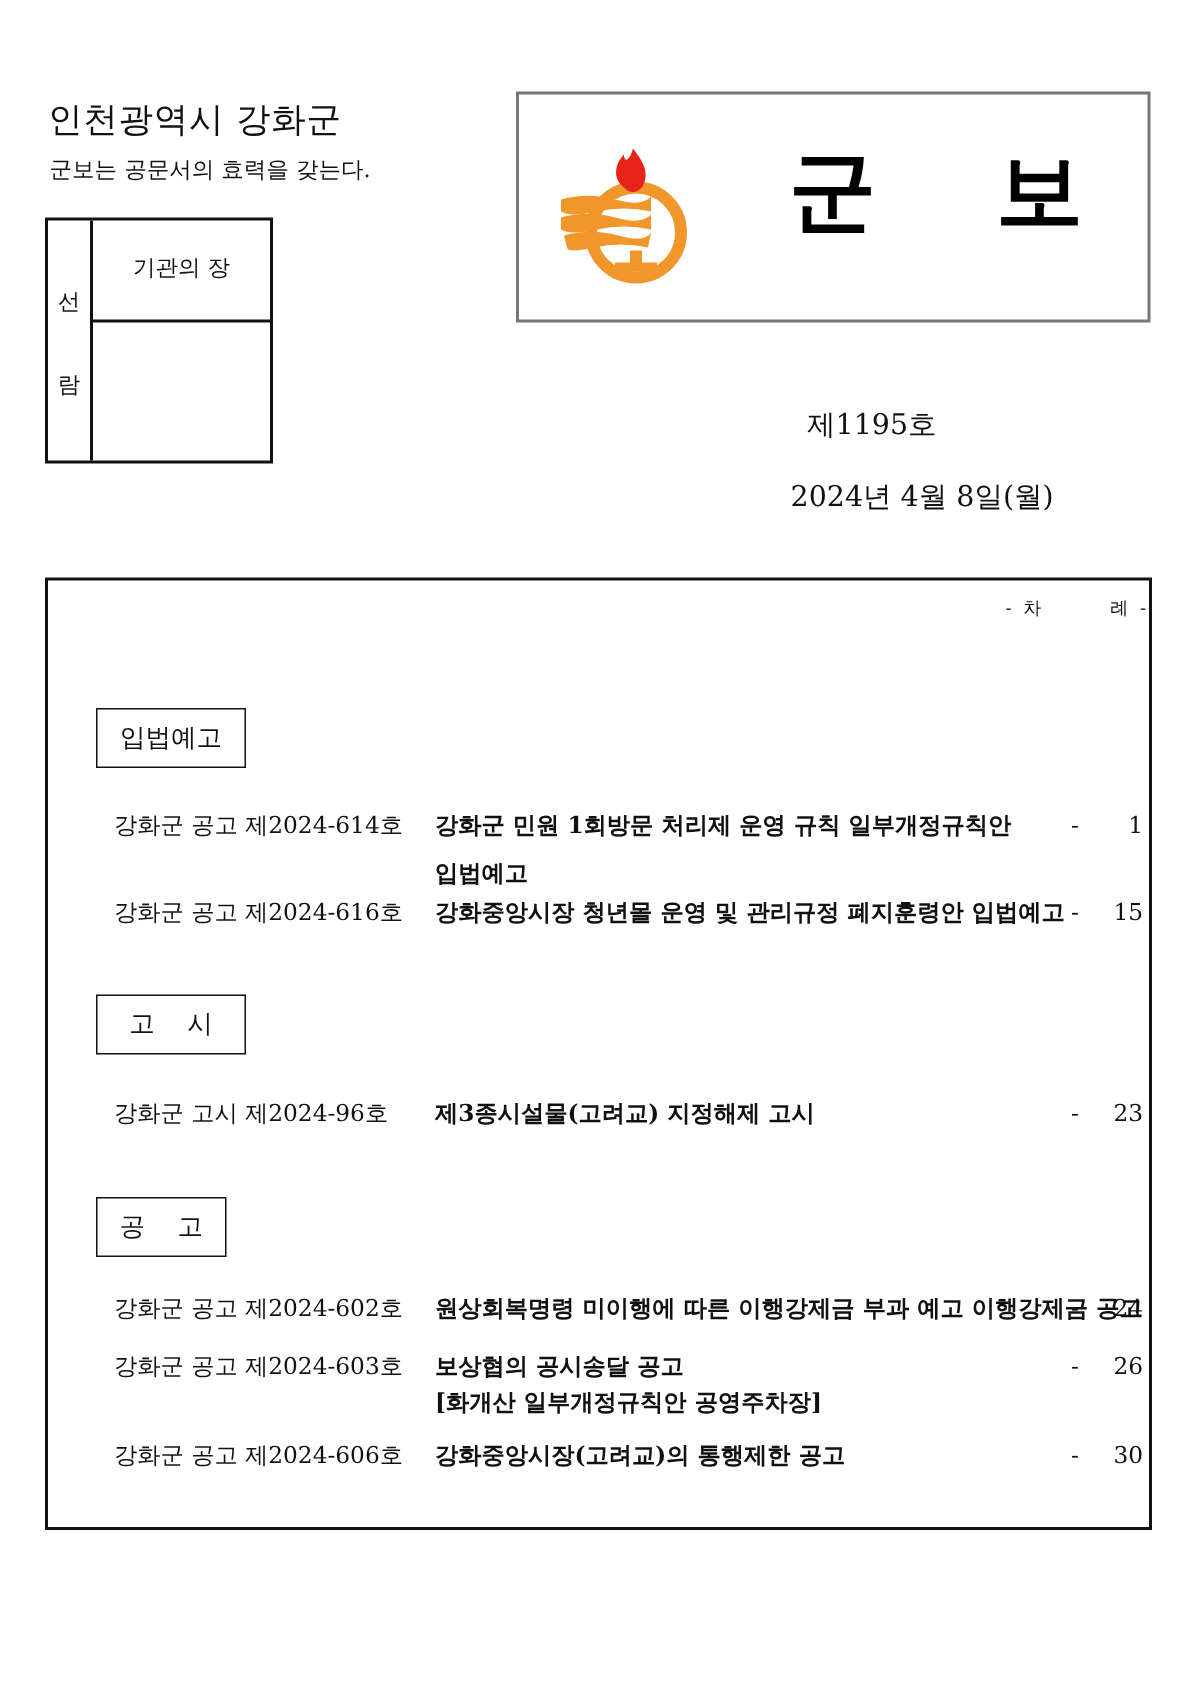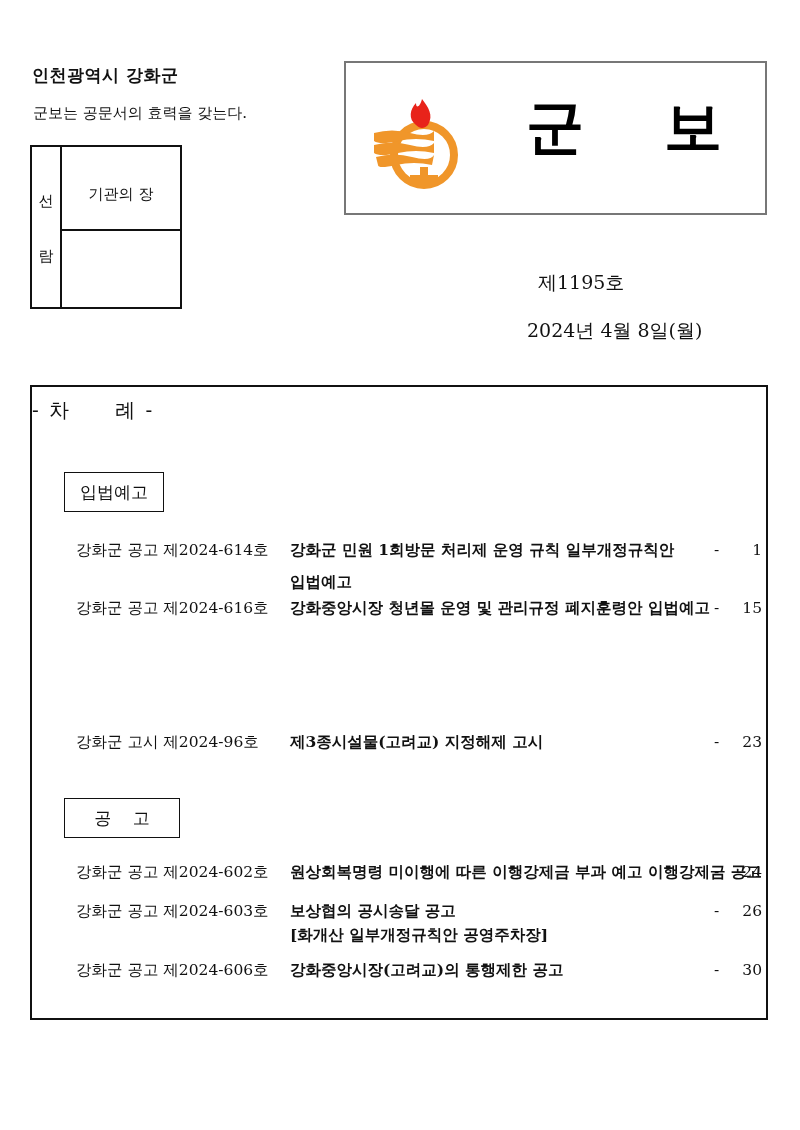--- a/index.html
+++ b/index.html
@@ -1,50 +1,50 @@
 <!DOCTYPE html>
 <html><head>
 <meta charset="utf-8">
 <style>
   html, body { margin: 0; padding: 0; background: #ffffff; }
   body { width: 800px; height: 1130px; position: relative; overflow: hidden;
          font-family: "DejaVu Serif", "Liberation Serif", serif; color: #111; }
 
   .org-title { position: absolute; left: 32px; top: 64px; font-family: "DejaVu Sans", "Liberation Sans", sans-serif;
-               font-weight: bold; font-size: 17px; letter-spacing: 0.5px; margin: 0; }
+               font-weight: normal; font-size: 23px; letter-spacing: 0.5px; margin: 0; }
   .org-sub { position: absolute; left: 33px; top: 104px; font-size: 15px; margin: 0; }
 
   .preview-box { position: absolute; left: 30px; top: 145px; width: 152px; height: 164px;
                  border: 2px solid #111; box-sizing: border-box; display: flex; }
   .preview-side { width: 30px; border-right: 2px solid #111; box-sizing: border-box; position: relative; }
   .preview-side span { position: absolute; left: 0; width: 100%; text-align: center; font-size: 15px; }
   .preview-side .c1 { top: 45px; }
   .preview-side .c2 { top: 100px; }
-  .preview-main { flex: 1; display: flex; flex-direction: column; margin-top: 16px; }
+  .preview-main { flex: 1; display: flex; flex-direction: column; }
   .preview-head { height: 68px; border-bottom: 2px solid #111; box-sizing: border-box;
                   text-align: center; padding-top: 22px; font-size: 15px; font-family: "DejaVu Sans", sans-serif; }
   .preview-body { flex: 1; }
 
   .banner { position: absolute; left: 344px; top: 61px; width: 423px; height: 154px;
             border: 2px solid #777; box-sizing: border-box; background: #fff; }
   .banner-logo { position: absolute; left: 26px; top: 32px; width: 90px; height: 96px; }
   .banner-ch { position: absolute; top: 35px; font-family: "DejaVu Sans", sans-serif; font-weight: bold;
                font-size: 58px; color: #000; line-height: 1; }
   .banner-ch.c1 { left: 180px; }
   .banner-ch.c2 { left: 318px; }
 
   .issue-no { position: absolute; left: 0; width: 800px; top: 270px; text-align: center;
               font-size: 19px; padding-left: 363px; box-sizing: border-box; text-align: left; }
   .issue-no span { position: absolute; left: 538px; }
   .issue-date { position: absolute; left: 486px; top: 318px; font-size: 19px; margin-left: 41px; }
 
   .toc { position: absolute; left: 30px; top: 385px; width: 738px; height: 635px;
          border: 2px solid #111; box-sizing: border-box; }
-  .toc-title { position: absolute; left: 0; width: 100%; top: 10px; text-align: left;
-               font-size: 20px; letter-spacing: 2px; }
+  .toc-title { position: absolute; left: 0; width: 100%; top: 10px; text-align: right;
+               font-size: 12px; letter-spacing: 2px; }
   .toc-title .gap { display: inline-block; width: 44px; }
 
   .sec-head { position: absolute; left: 32px; height: 40px; border: 1.5px solid #111; box-sizing: border-box;
               font-size: 17px; line-height: 38px; text-align: center; font-family: "DejaVu Sans", sans-serif; }
 
   .row { position: absolute; left: 32px; width: 698px; font-size: 15.5px; line-height: 20px; }
   .row .ref { position: absolute; left: 12px; top: 0; white-space: nowrap; }
   .row .title { position: absolute; left: 226px; top: 0; width: 420px; font-weight: bold; }
   .row .title .l2 { display: block; margin-top: 12px; }
   .row .dash { position: absolute; left: 650px; top: 0; }
@@ -107,29 +107,30 @@
     <span class="page">1</span>
   </div>
 
   <div class="row" style="top:211px;">
     <span class="ref">강화군 공고 제2024-616호</span>
     <span class="title" style="width:430px; white-space:nowrap;">강화중앙시장 청년몰 운영 및 관리규정 폐지훈령안 입법예고</span>
     <span class="dash">-</span>
     <span class="page">15</span>
   </div>
 
+  <div class="sec-head" style="top:276px; width:100px; white-space:pre;">고    시</div>
 
   <div class="row" style="top:345px;">
     <span class="ref">강화군 고시 제2024-96호</span>
     <span class="title">제3종시설물(고려교) 지정해제 고시</span>
     <span class="dash">-</span>
     <span class="page">23</span>
   </div>
 
-  <div class="sec-head" style="top:411px; width:116px; white-space:pre;">공    고</div>
+  <div class="sec-head" style="top:411px; width:87px; white-space:pre;">공    고</div>
 
   <div class="row" style="top:475px;">
     <span class="ref">강화군 공고 제2024-602호</span>
     <span class="title" style="width:430px; white-space:nowrap;">원상회복명령 미이행에 따른 이행강제금 부과 예고 이행강제금 공고</span>
     <span class="dash">-</span>
     <span class="page">24</span>
   </div>
 
   <div class="row" style="top:514px;">
     <span class="ref">강화군 공고 제2024-603호</span>

